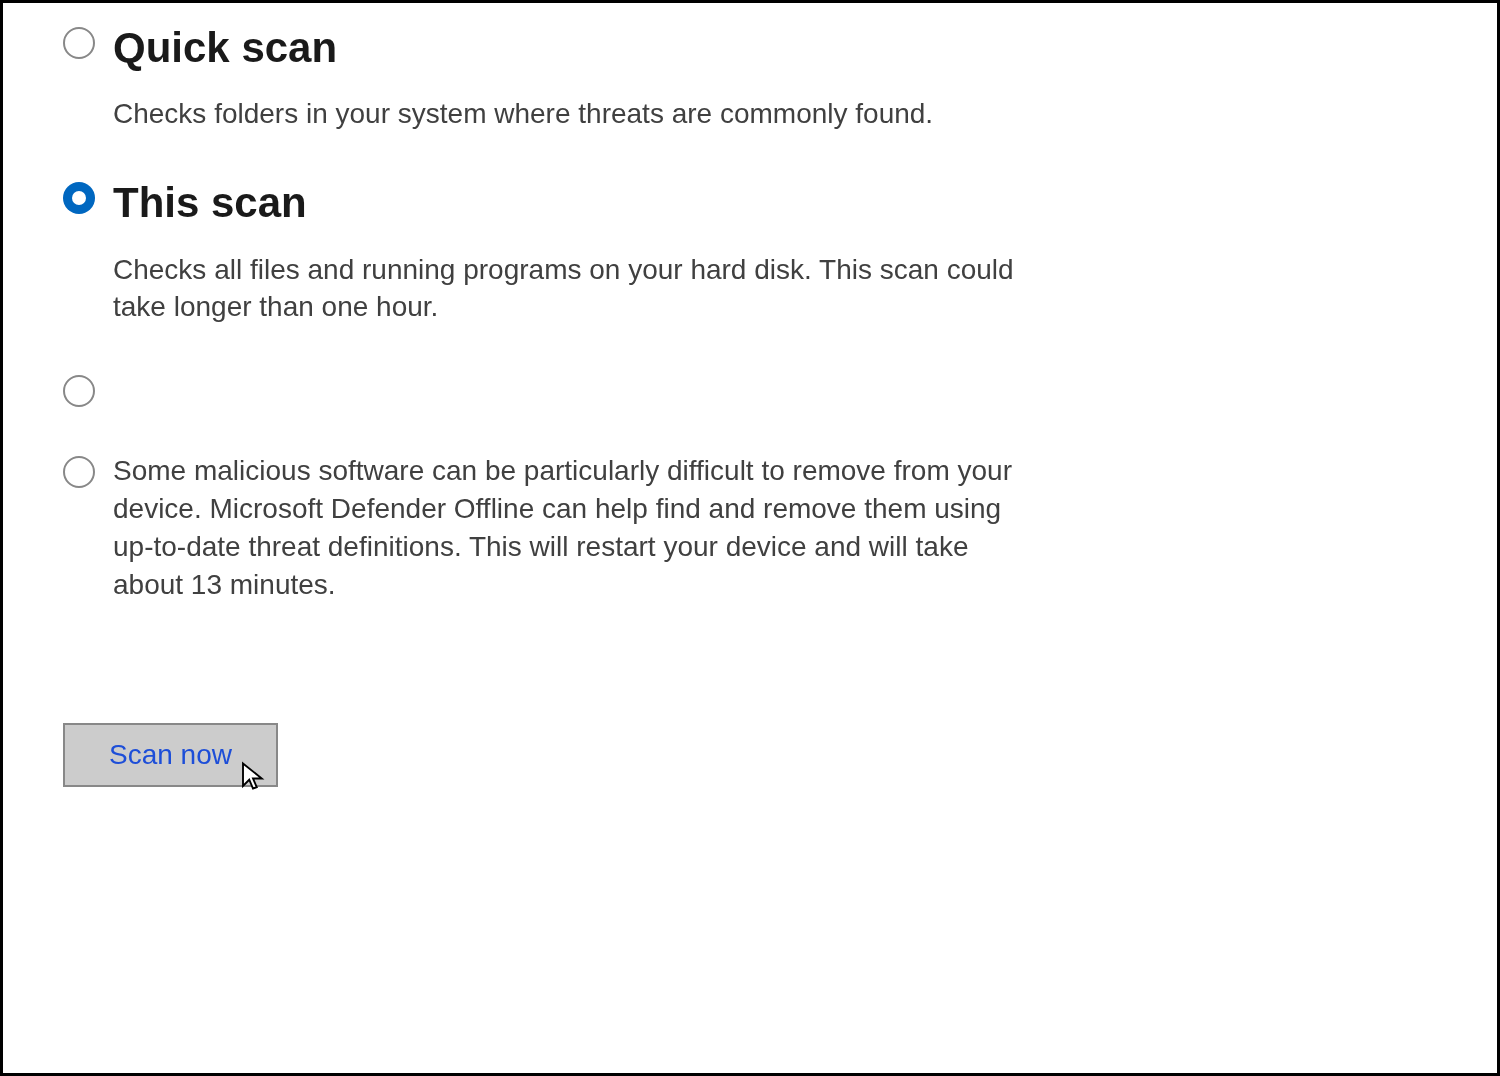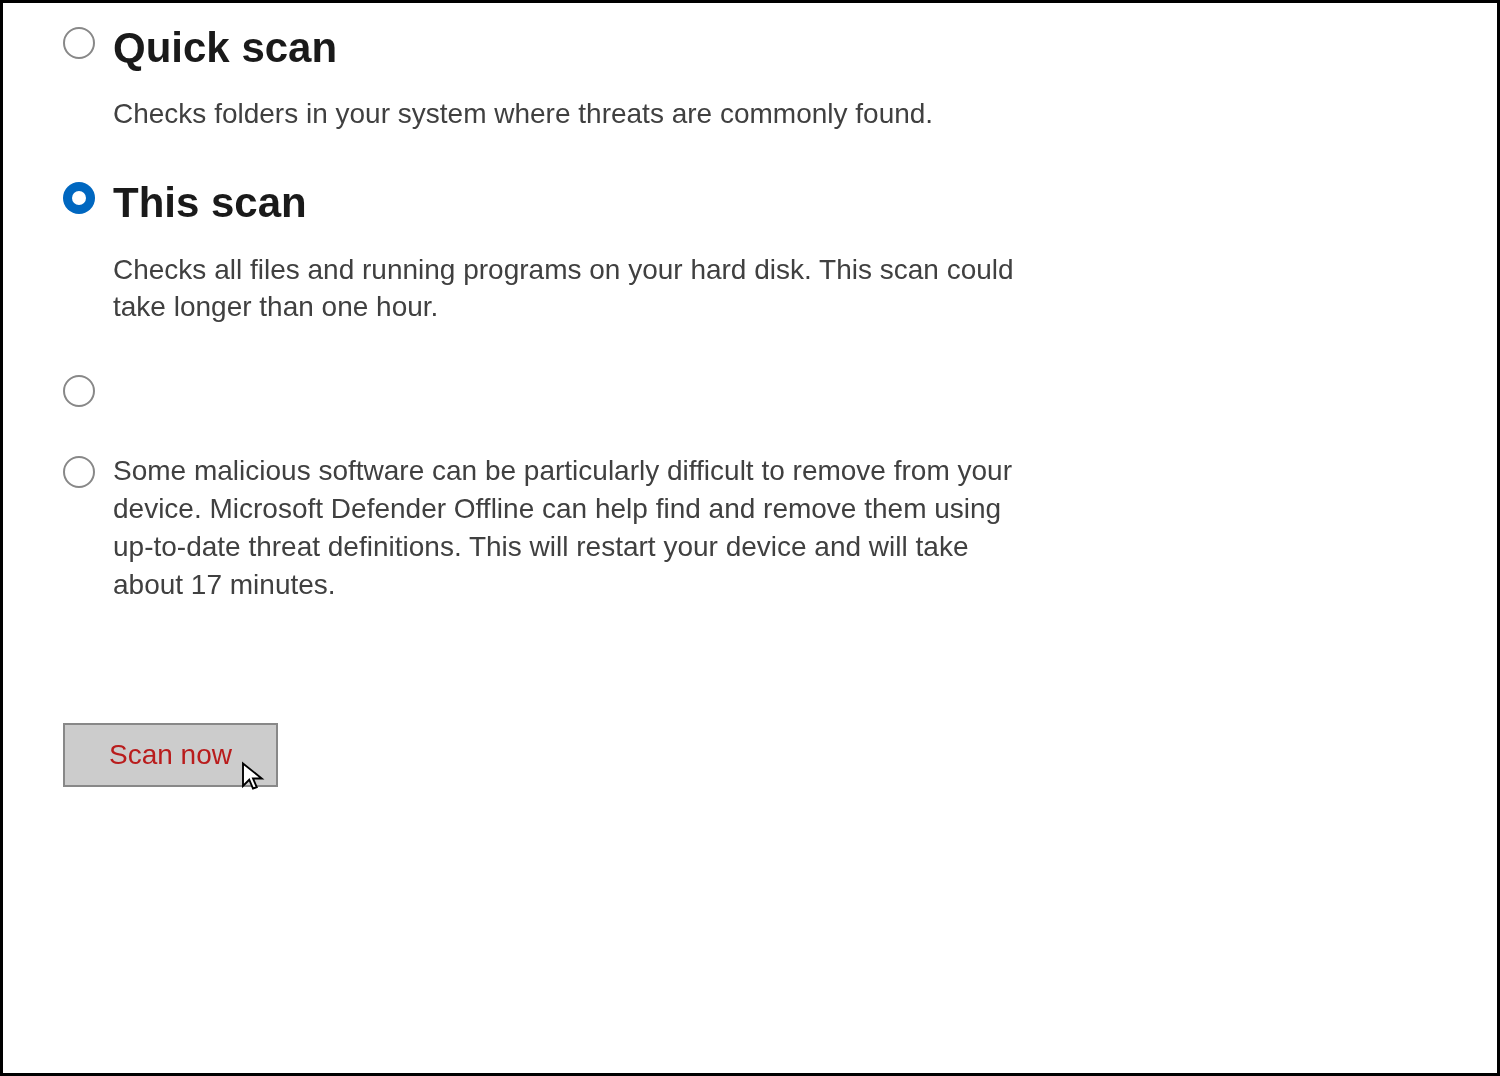--- a/index.html
+++ b/index.html
@@ -72,21 +72,21 @@
     }
     .button-row {
       margin-top: 75px;
     }
     .scan-button {
       background: #cccccc;
       border: 2px solid #888888;
       padding: 14px 44px;
       font-size: 28px;
       font-family: inherit;
-      color: #b91c1c;
+      color: #1d4ed8;
       cursor: pointer;
       position: relative;
     }
     .cursor-icon {
       position: absolute;
       right: 10px;
       bottom: -6px;
       width: 26px;
       height: 30px;
       pointer-events: none;
@@ -125,21 +125,21 @@
     </div>
     <div class="option-content">
     </div>
   </div>
 
   <div class="option-row">
     <div class="radio-wrapper">
       <div class="radio-circle"></div>
     </div>
     <div class="option-content">
-      <div class="option-description">Some malicious software can be particularly difficult to remove from your device. Microsoft Defender Offline can help find and remove them using up-to-date threat definitions. This will restart your device and will take about 17 minutes.</div>
+      <div class="option-description">Some malicious software can be particularly difficult to remove from your device. Microsoft Defender Offline can help find and remove them using up-to-date threat definitions. This will restart your device and will take about 13 minutes.</div>
     </div>
   </div>
 
   <div class="button-row">
     <button class="scan-button">
       <span>Scan now</span>
       <svg class="cursor-icon" viewBox="0 0 20 24">
         <path d="M 2 2 L 2 20 L 7 15 L 10 22 L 13 21 L 10 14 L 17 14 Z" fill="#ffffff" stroke="#000000" stroke-width="1.5"></path>
       </svg>
     </button>

